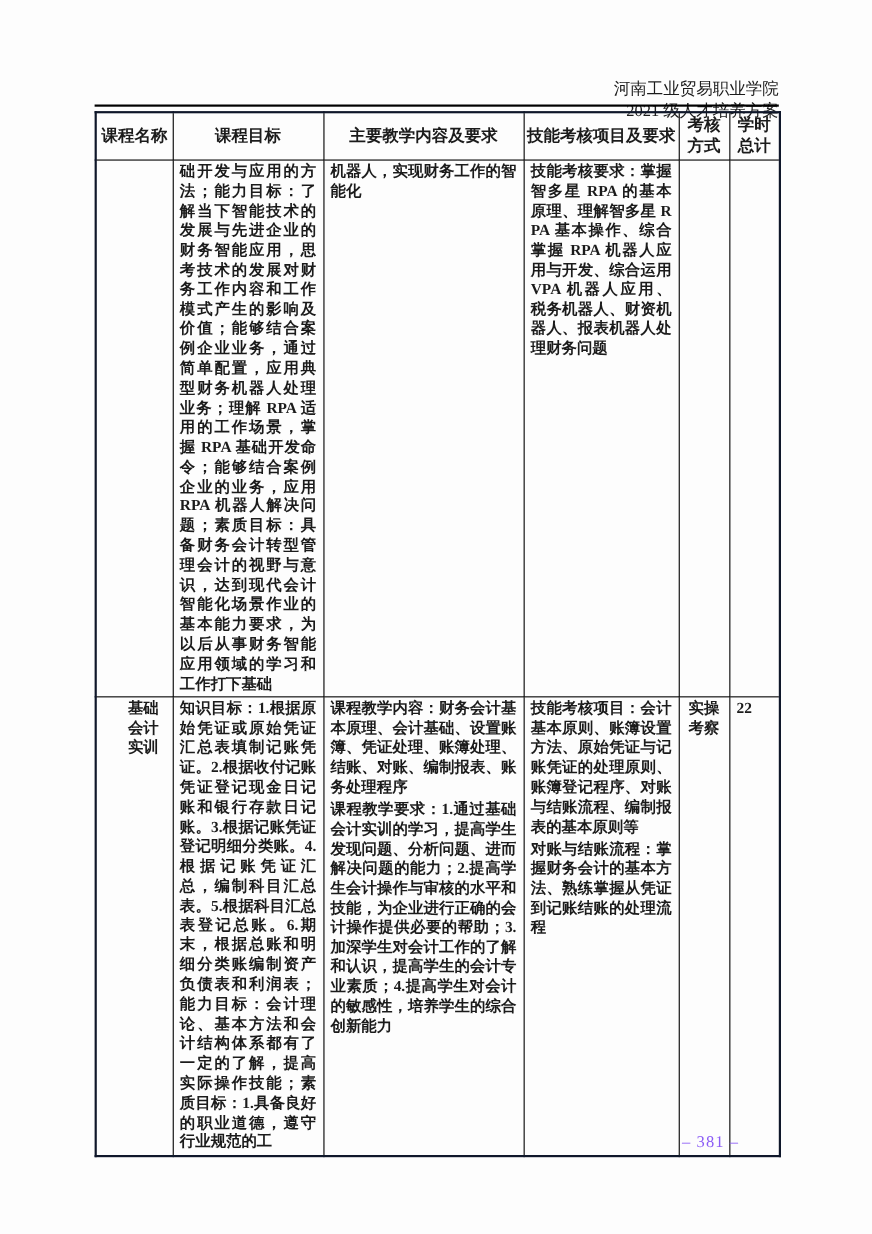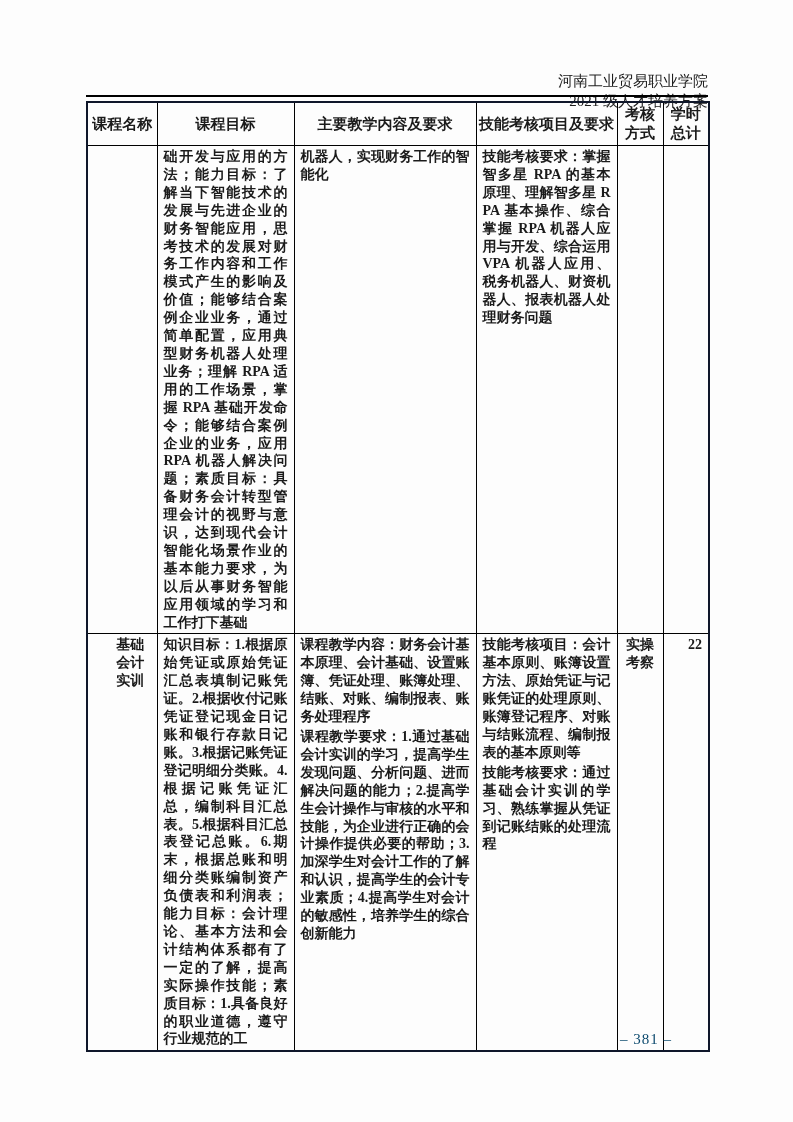--- a/index.html
+++ b/index.html
@@ -79,21 +79,21 @@
   td.pad-top  { padding-top: 14px; }
   td.c-center { text-align: center; vertical-align: middle; }
   .page-number {
     position: absolute;
     left: 86px;
     top: 1031px;
     width: 586px;
     text-align: right;
     font-size: 15px;
     letter-spacing: 1px;
-    color: #0c4a6e;
+    color: #8b5cf6;
   }
 </style>
 </head>
 <body>
 
 <div class="page">
 
   <div class="doc-header">
     <span class="hl">河南工业贸易职业学院</span>
     <span>2021 级人才培养方案</span>
@@ -141,27 +141,27 @@
         </td>
         <td class="v-top">
           <p>知识目标：1.根据原始凭证或原始凭证汇总表填制记账凭证。2.根据收付记账凭证登记现金日记账和银行存款日记账。3.根据记账凭证登记明细分类账。4.根据记账凭证汇总，编制科目汇总表。5.根据科目汇总表登记总账。6.期末，根据总账和明细分类账编制资产负债表和利润表；能力目标：会计理论、基本方法和会计结构体系都有了一定的了解，提高实际操作技能；素质目标：1.具备良好的职业道德，遵守行业规范的工</p>
         </td>
         <td class="v-mid">
           <p>课程教学内容：财务会计基本原理、会计基础、设置账簿、凭证处理、账簿处理、结账、对账、编制报表、账务处理程序</p>
           <p>课程教学要求：1.通过基础会计实训的学习，提高学生发现问题、分析问题、进而解决问题的能力；2.提高学生会计操作与审核的水平和技能，为企业进行正确的会计操作提供必要的帮助；3.加深学生对会计工作的了解和认识，提高学生的会计专业素质；4.提高学生对会计的敏感性，培养学生的综合创新能力</p>
         </td>
         <td class="v-mid">
           <p>技能考核项目：会计基本原则、账簿设置方法、原始凭证与记账凭证的处理原则、账簿登记程序、对账与结账流程、编制报表的基本原则等</p>
-          <p>技能考核要求：通过基础会计实训的学习、熟练掌握从凭证到记账结账的处理流程</p>
+          <p>对账与结账流程：掌握财务会计的基本方法、熟练掌握从凭证到记账结账的处理流程</p>
         </td>
         <td class="c-center">
           <p style="text-align:center;">实操考察</p>
         </td>
         <td class="c-center">
-          <p style="text-align:right;">22</p>
+          <p style="text-align:left;">22</p>
         </td>
       </tr>
     </tbody>
   </table>
 
   <div class="page-number">– 381 –</div>
 
 </div>
 
 </body></html>

